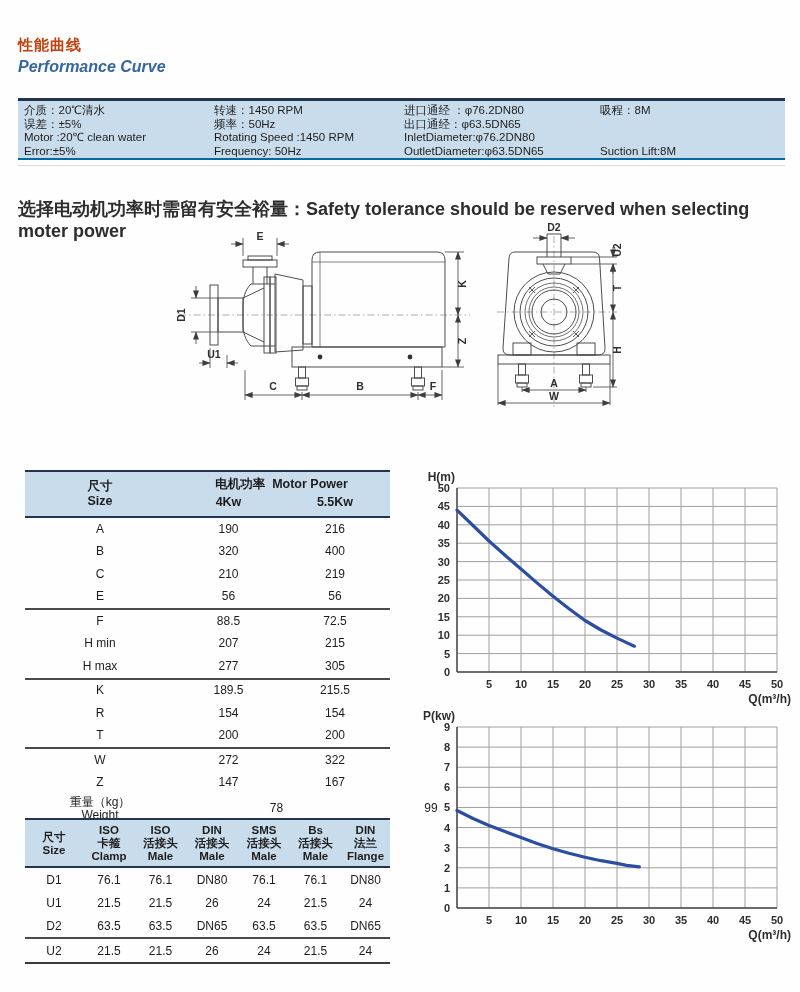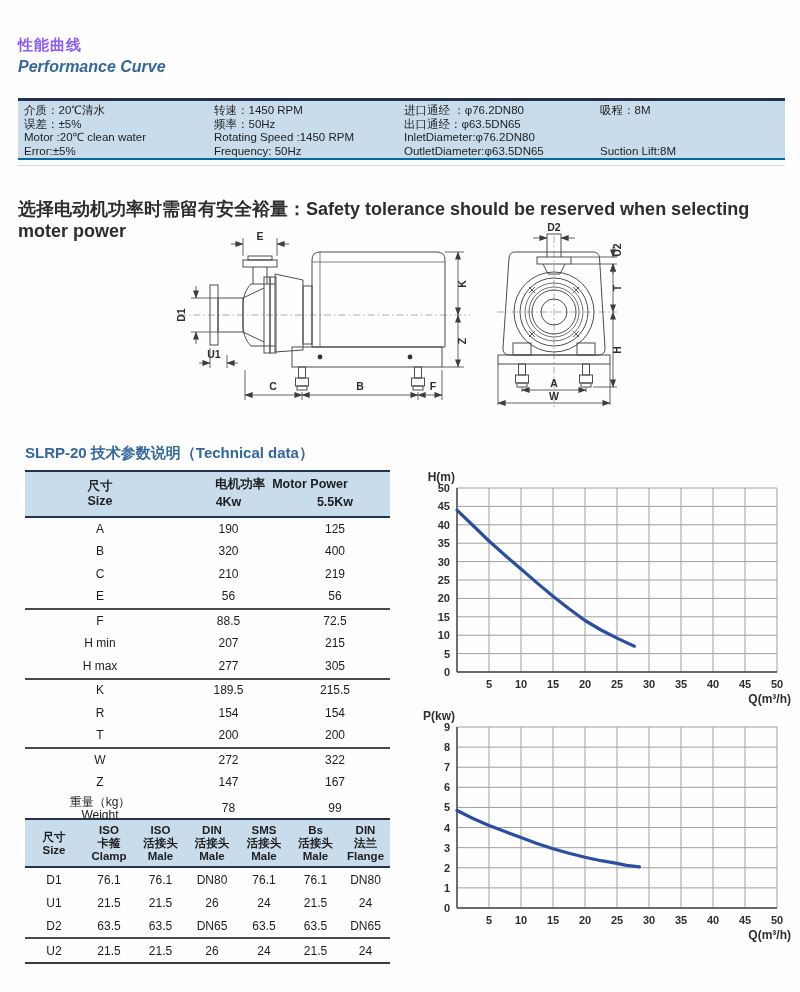--- a/index.html
+++ b/index.html
@@ -1,21 +1,21 @@
 <!DOCTYPE html>
 <html><head>
 <meta charset="utf-8">
 <style>
   html,body{margin:0;padding:0;background:#ffffff;}
   .page{position:relative;width:800px;height:992px;background:#fefefe;
         font-family:"Liberation Sans",sans-serif;overflow:hidden;color:#222;}
 
   
   .titles{position:absolute;left:18px;top:36px;}
-  .title-zh{font-size:15px;font-weight:700;color:#8b5cf6;letter-spacing:1px;}
+  .title-zh{font-size:15px;font-weight:700;color:#c2410c;letter-spacing:1px;}
   .title-en{font-size:16px;font-weight:600;color:#33679e;margin-top:3px;font-style:italic;}
 
   
   .specbar{position:absolute;left:18px;top:98px;width:767px;height:62px;box-sizing:border-box;
            background:#c9dcec;border-top:3px solid #22344f;border-bottom:2px solid #0369a1;
            display:flex;padding:3px 0 0 6px;}
   .spec-col{font-size:11.5px;color:#1d1d1d;line-height:13.5px;}
   .spec-col.c1{width:190px;} .spec-col.c2{width:190px;} .spec-col.c3{width:196px;} .spec-col.c4{flex:1;}
   .spec-line{min-height:13.5px;white-space:nowrap;}
 
@@ -227,40 +227,39 @@
       <line x1="333" y1="203" x2="445" y2="203" marker-start="url(#ae)" marker-end="url(#ae)"></line>
     </g>
     <text x="389" y="31" text-anchor="middle">D2</text>
     <text x="456" y="50" text-anchor="middle" transform="rotate(-90 456 50)">U2</text>
     <text x="456" y="88" text-anchor="middle" transform="rotate(-90 456 88)">T</text>
     <text x="456" y="150" text-anchor="middle" transform="rotate(-90 456 150)">H</text>
     <text x="389" y="187" text-anchor="middle">A</text>
     <text x="389" y="200" text-anchor="middle">W</text>
   </svg>
 
-  <div class="section-title">SLRP-20 技术参数说明（Technical data）</div>
 
   <div id="table1">
     <div class="t1-header">
       <div class="t1h-size">
         <div>尺寸</div>
         <div>Size</div>
       </div>
       <div class="t1h-motor">
         <span>电机功率</span>&nbsp;
         <span>Motor Power</span>
       </div>
       <div class="t1h-p1">4Kw</div>
       <div class="t1h-p2">5.5Kw</div>
     </div>
     <div id="t1-body">
         <div class="t1-row">
           <div>A</div>
           <div>190</div>
-          <div>125</div>
+          <div>216</div>
         </div>
         <div class="t1-row">
           <div>B</div>
           <div>320</div>
           <div>400</div>
         </div>
         <div class="t1-row">
           <div>C</div>
           <div>210</div>
           <div>219</div>
@@ -303,21 +302,21 @@
         <div class="t1-row group-sep">
           <div>W</div>
           <div>272</div>
           <div>322</div>
         </div>
         <div class="t1-row">
           <div>Z</div>
           <div>147</div>
           <div>167</div>
         </div>
-        <div class="t1-row" style="min-height: 30px;">
+        <div class="t1-row" style="min-height: 30px; gap: 48px;">
           <div>
             <div>重量（kg）</div>
             <div>Weight</div>
           </div>
           <div>78</div>
           <div>99</div>
         </div>
       </div>
   </div>
 

